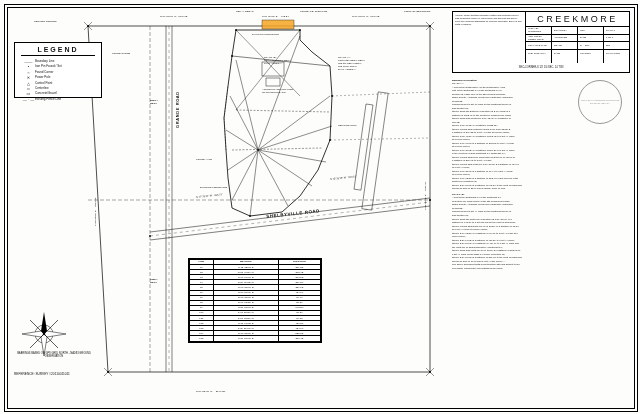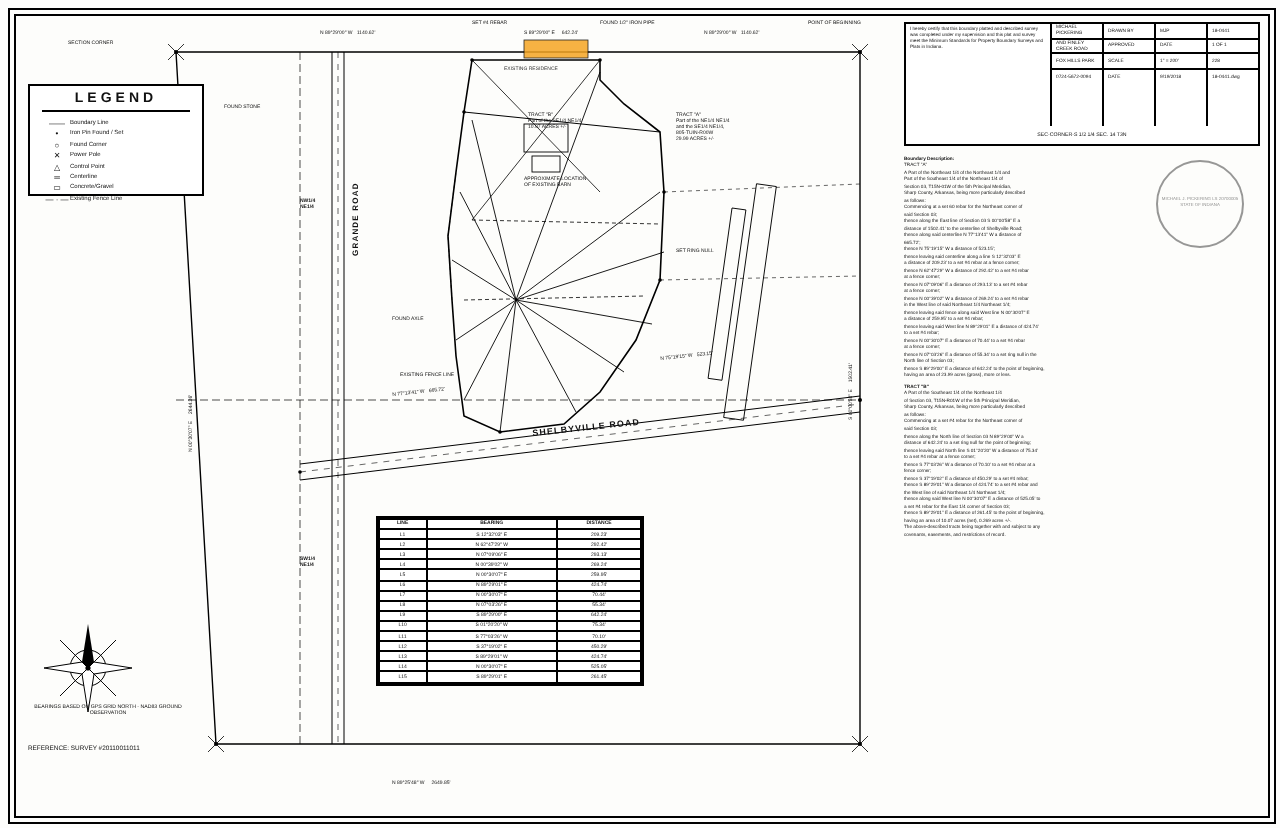--- a/index.html
+++ b/index.html
@@ -234,20 +234,23 @@
         <span class="lg-sym">— · —</span>
         <span class="lg-lab">Existing Fence Line</span>
       </div>
   </div>
 
   <div id="tb" class="abs">
     <div class="tb-left">
       <p>I hereby certify that this boundary platted and described survey was completed under my supervision and this plat and survey meet the Minimum Standards for Property Boundary Surveys and Plats in Indiana.</p>
     </div>
     <div class="tb-right">
+      <div class="tb-name">
+        <span>CREEKMORE</span>
+      </div>
       <div class="tb-grid">
         <div class="tb-col">
           <div class="tb-cell">MICHAEL PICKERING</div>
           <div class="tb-cell">AND FINLEY CREEK ROAD</div>
           <div class="tb-cell">FOX HILLS PARK</div>
           <div class="tb-cell">0724-5672-0094</div>
         </div>
         <div class="tb-col">
           <div class="tb-cell">DRAWN BY</div>
           <div class="tb-cell">APPROVED</div>

